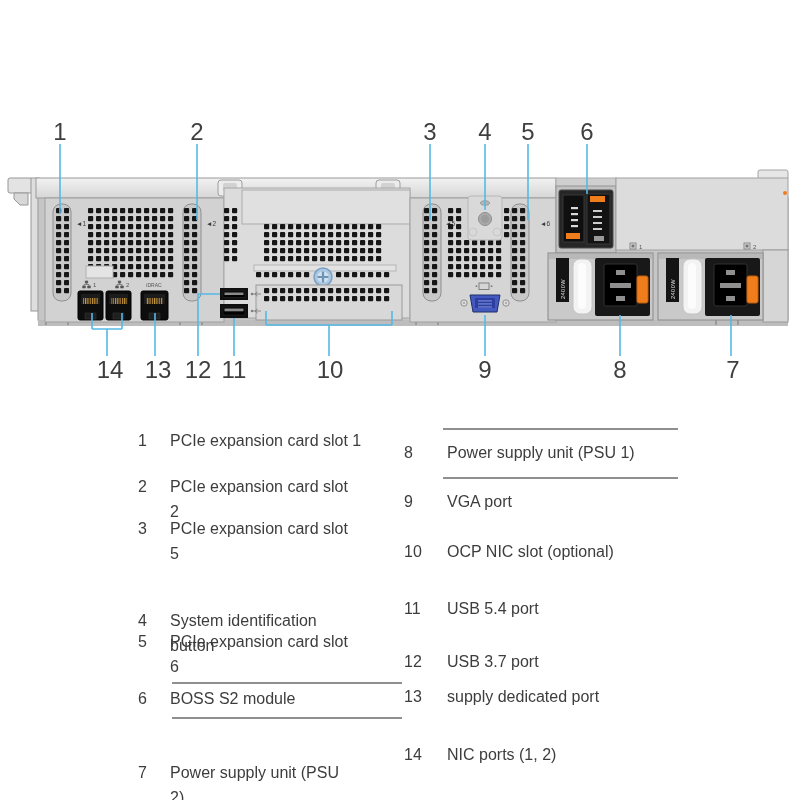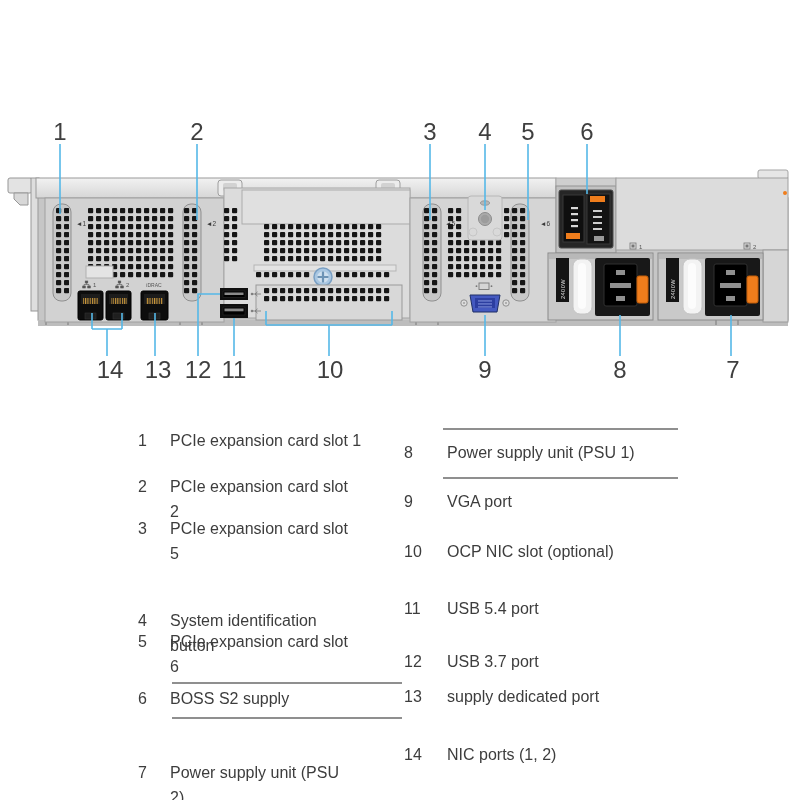--- a/index.html
+++ b/index.html
@@ -274,21 +274,21 @@
     <div class="legend-row col-l" style="top:608px">
       <span class="lnum">4</span><span class="ltxt">System identification
 button</span>
     </div>
     <div class="legend-row col-l" style="top:629px">
       <span class="lnum">5</span><span class="ltxt">PCIe expansion card slot
 6</span>
     </div>
     <div class="ldiv ldiv-l" style="top:682px"></div>
     <div class="legend-row col-l" style="top:686px">
-      <span class="lnum">6</span><span class="ltxt">BOSS S2 supply</span>
+      <span class="lnum">6</span><span class="ltxt">BOSS S2 module</span>
     </div>
     <div class="ldiv ldiv-l" style="top:717px"></div>
     <div class="legend-row col-l" style="top:760px">
       <span class="lnum">7</span><span class="ltxt">Power supply unit (PSU
 2)</span>
     </div>
 
     <div class="ldiv ldiv-r" style="top:428px"></div>
     <div class="legend-row col-r" style="top:434px">
       <span class="lnum">8</span><span class="ltxt">Power supply unit (PSU 1)</span>

